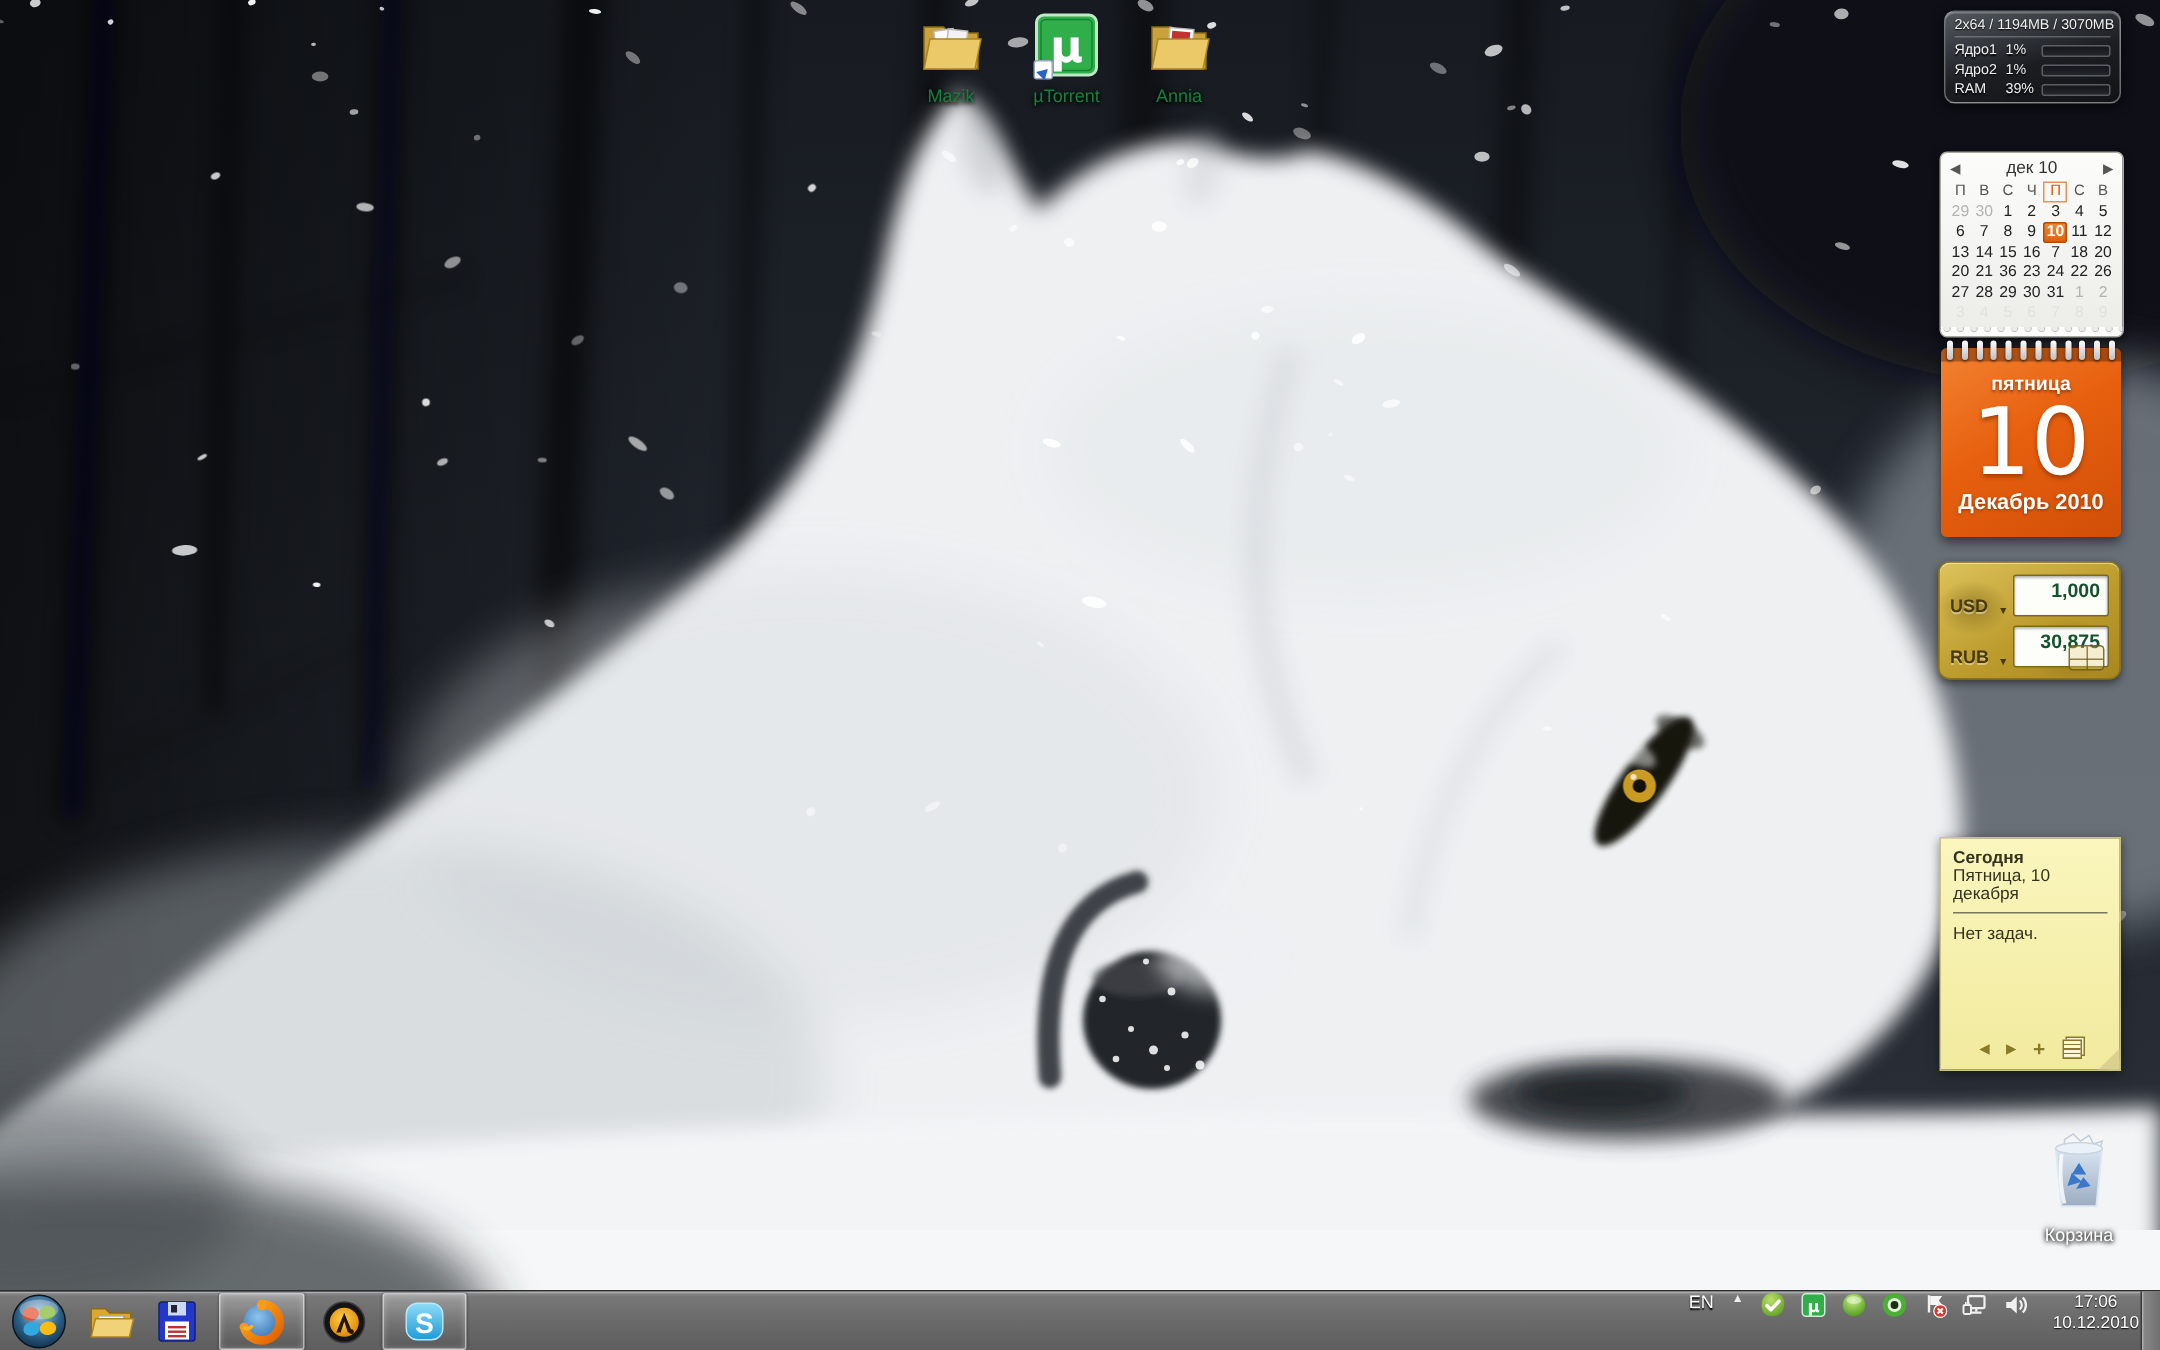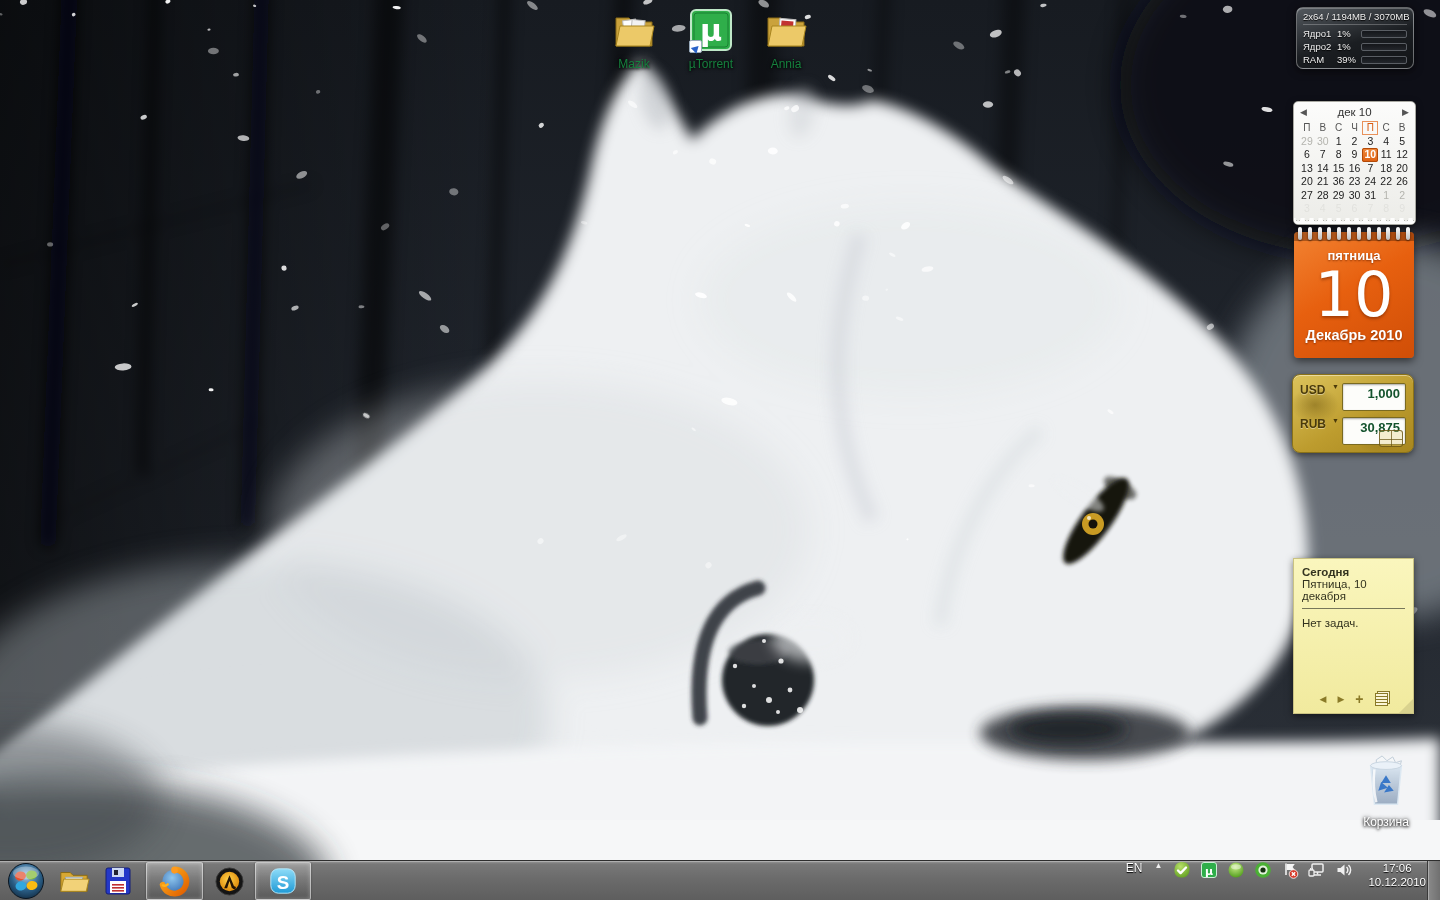--- a/index.html
+++ b/index.html
@@ -74,21 +74,21 @@
   #dp-monthyear { font-size:14.5px; font-weight:bold; text-shadow:0 1px 2px rgba(120,40,0,.8); }
 
   
   #currency { left:1292px; top:374px; width:122px; height:79px; border-radius:8px;
     background:
       radial-gradient(ellipse 34px 26px at 22px 30px, rgba(120,95,20,.55), rgba(0,0,0,0) 70%),
       radial-gradient(ellipse 40px 30px at 86px 58px, rgba(120,95,20,.45), rgba(0,0,0,0) 70%),
       linear-gradient(150deg,#dcc35c,#bd9c2e 55%,#a8871f);
     border:1px solid #8a7218; box-shadow:inset 0 1px 0 rgba(255,255,255,.45), 0 2px 6px rgba(0,0,0,.5);
     padding:8px 7px 0; }
-  .cur-row { display:flex; align-items:flex-start; margin-bottom:6px; }
+  .cur-row { display:flex; align-items:flex-end; margin-bottom:6px; }
   .cur-code { width:36px; font-size:12px; font-weight:bold; color:#4a3a0a; text-shadow:0 1px 0 rgba(255,255,255,.4); }
   .cur-dd { font-size:7px; color:#4a3a0a; margin-left:-4px; margin-right:3px; }
   .cur-field { flex:1; height:28px; background:#fdfdfa; border:1px solid #7a6a20;
     border-radius:2px; box-shadow:inset 0 1px 2px rgba(0,0,0,.35); font-size:13px; font-weight:bold;
     color:#14532d; text-align:right; padding:2px 5px 0 0; }
   #chip { position:absolute; right:10px; bottom:5px; width:24px; height:17px; border-radius:3px;
     border:1px solid rgba(100,80,15,.8); background:rgba(225,205,125,.35);
     background-image:linear-gradient(rgba(100,80,15,.7),rgba(100,80,15,.7)),linear-gradient(rgba(100,80,15,.7),rgba(100,80,15,.7));
     background-size:100% 1px, 1px 100%; background-position:0 8px, 11px 0; background-repeat:no-repeat; }
 

